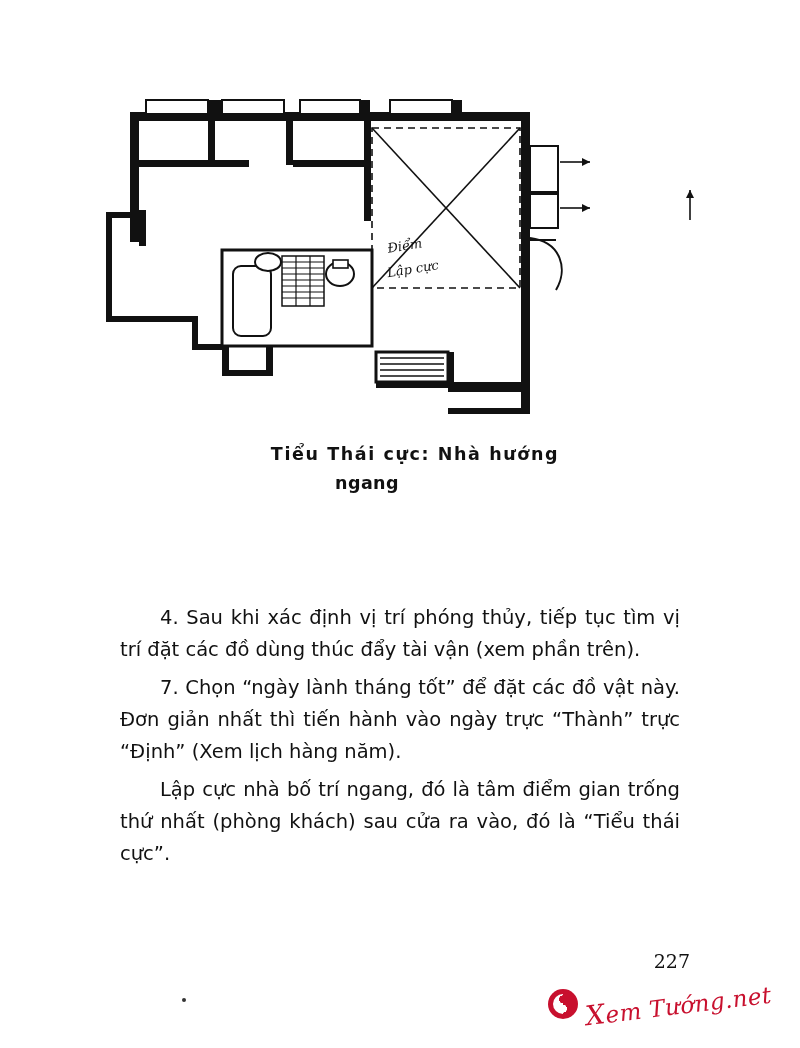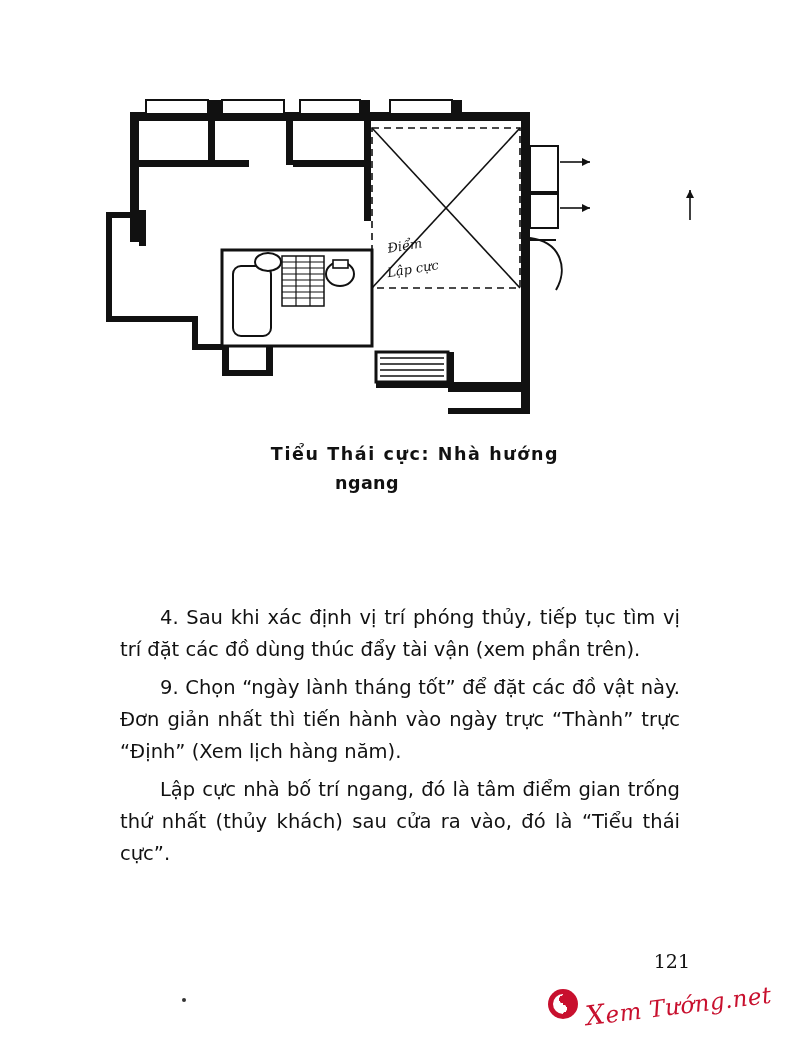--- a/index.html
+++ b/index.html
@@ -239,24 +239,24 @@
   </svg>
 </div>
 
 <div id="figure-caption">
   <span class="cap-line l1">Tiểu Thái cực: Nhà hướng</span>
   <span class="cap-line l2">ngang</span>
 </div>
 
 <div id="body-text">
   <p>4. Sau khi xác định vị trí phóng thủy, tiếp tục tìm vị trí đặt các đồ dùng thúc đẩy tài vận (xem phần trên).</p>
-  <p>9. Chọn “ngày lành tháng tốt” để đặt các đồ vật này. Đơn giản nhất thì tiến hành vào ngày trực “Thành” trực “Định” (Xem lịch hàng năm).</p>
-  <p class="last">Lập cực nhà bố trí ngang, đó là tâm điểm gian trống thứ nhất (thủy khách) sau cửa ra vào, đó là “Tiểu thái cực”.</p>
-</div>
-
-<div id="page-number">121</div>
+  <p>7. Chọn “ngày lành tháng tốt” để đặt các đồ vật này. Đơn giản nhất thì tiến hành vào ngày trực “Thành” trực “Định” (Xem lịch hàng năm).</p>
+  <p class="last">Lập cực nhà bố trí ngang, đó là tâm điểm gian trống thứ nhất (phòng khách) sau cửa ra vào, đó là “Tiểu thái cực”.</p>
+</div>
+
+<div id="page-number">227</div>
 
 <div id="watermark">
   <span class="wm-badge"></span>
   <span class="wm-text"><span class="wm-x">X</span><span>em Tướng.net</span></span>
 </div>
 
 <div id="ink-speck"></div>
 
 </body></html>

